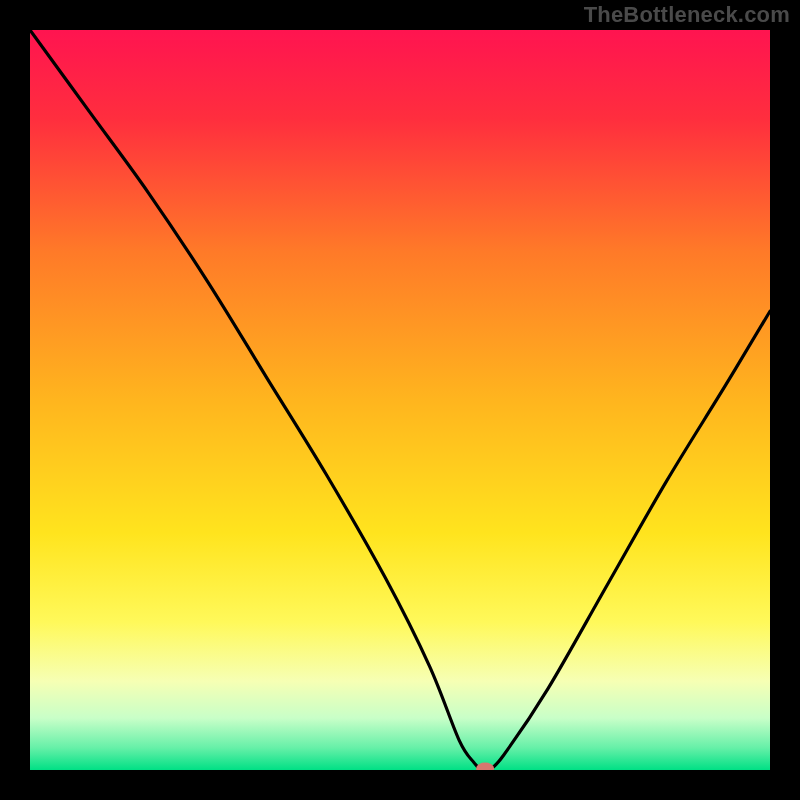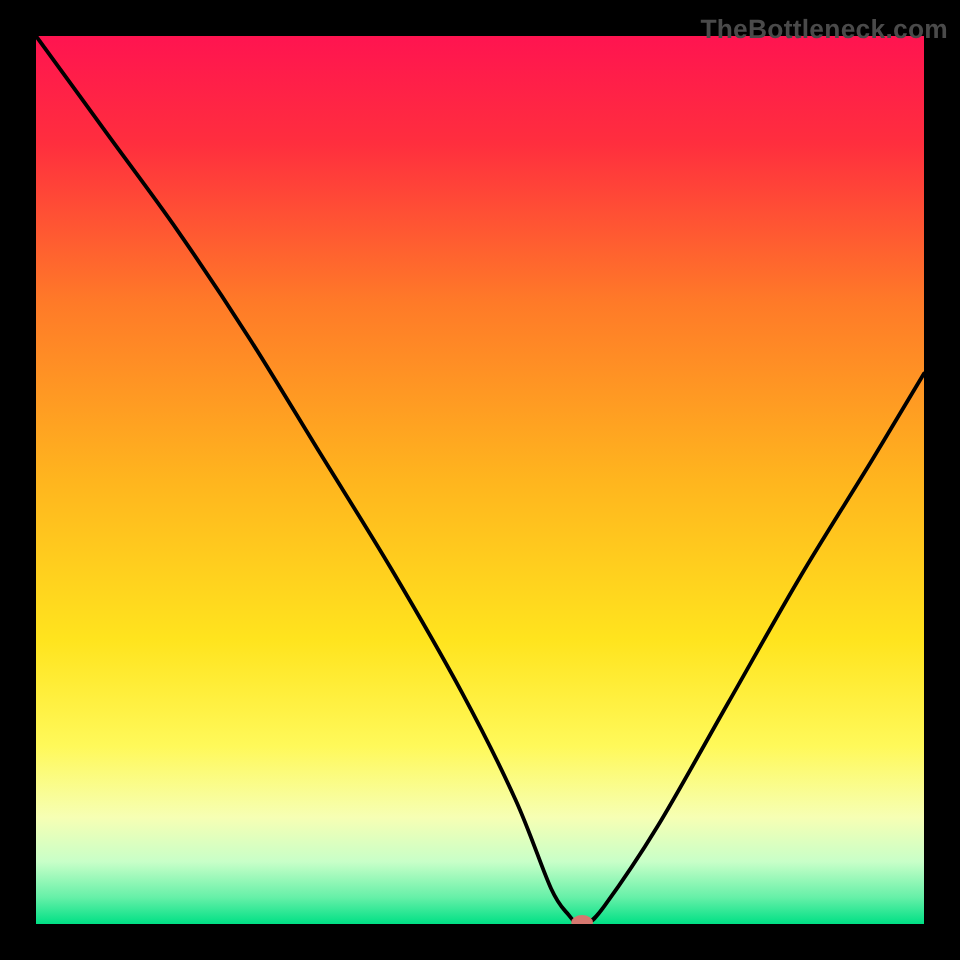--- a/index.html
+++ b/index.html
@@ -11,21 +11,21 @@
     font-family: Arial, Helvetica, sans-serif;
     overflow: hidden;
   }
   .frame {
     position: relative;
     width: 800px;
     height: 800px;
   }
   .watermark {
     position: absolute;
-    top: 12px;
+    top: 2px;
     right: 10px;
     color: #4a4a4a;
     font-size: 22px;
     font-weight: 600;
     letter-spacing: 0.2px;
     z-index: 10;
     user-select: none;
   }
   .plot-area {
     position: absolute;

